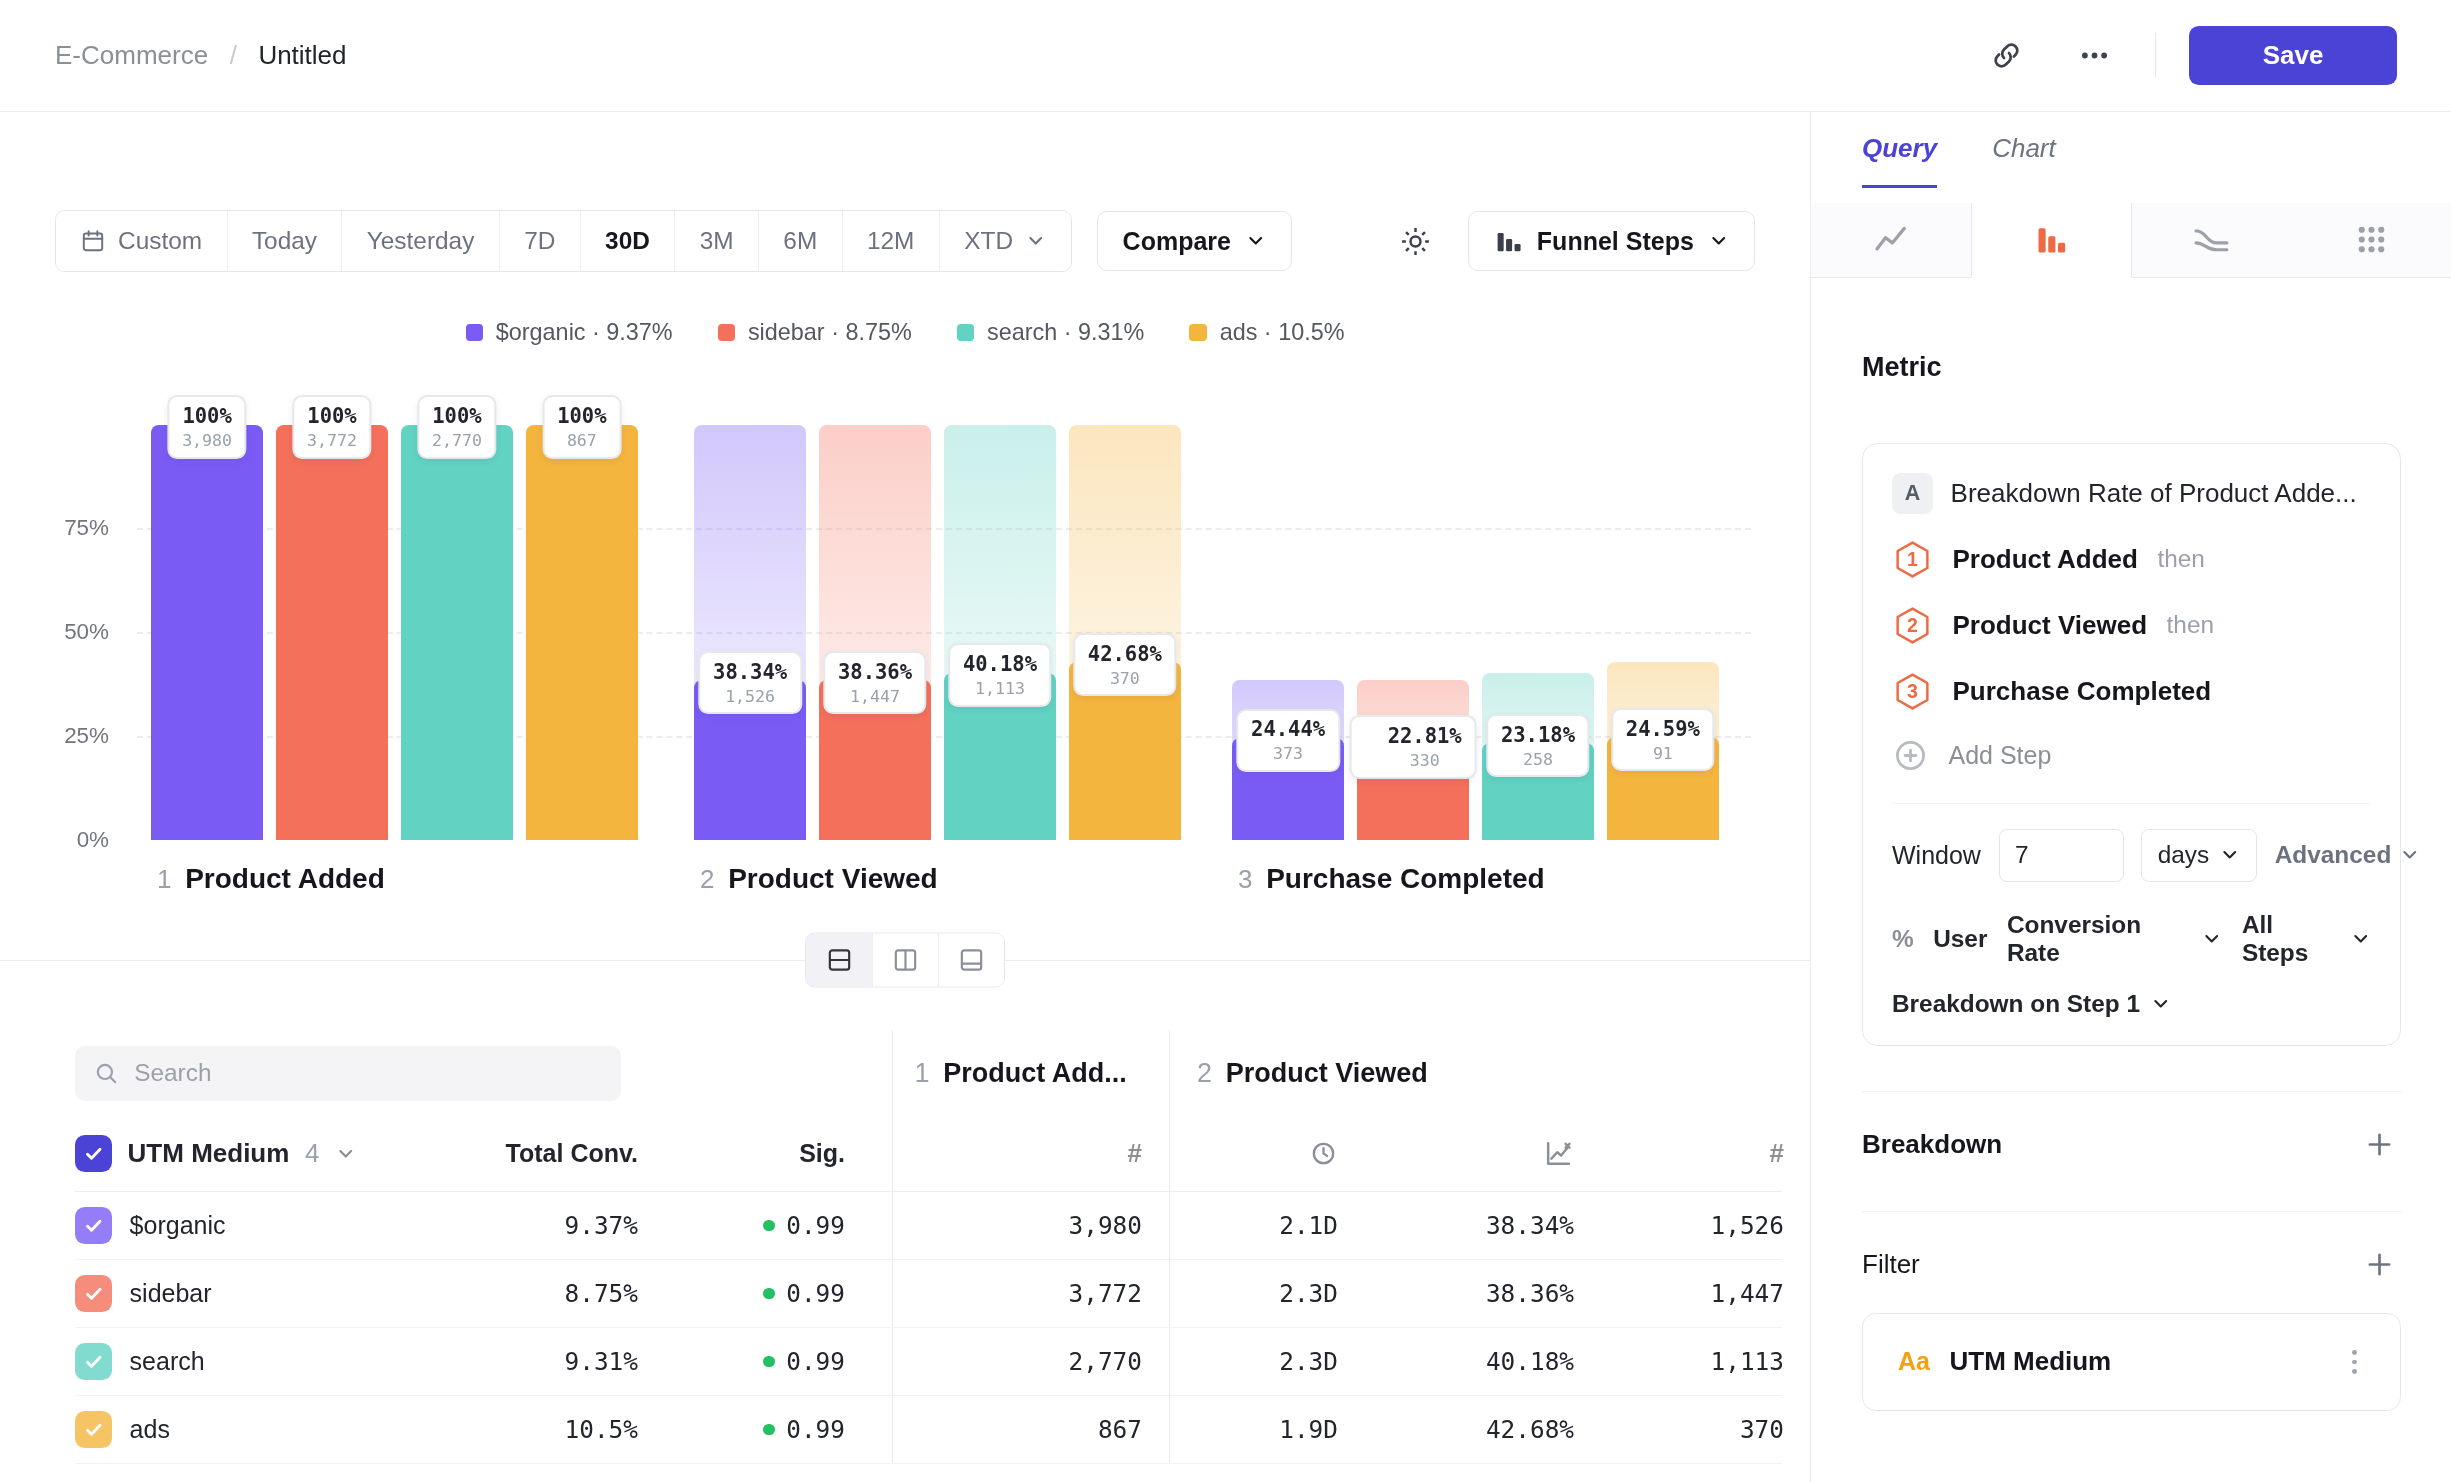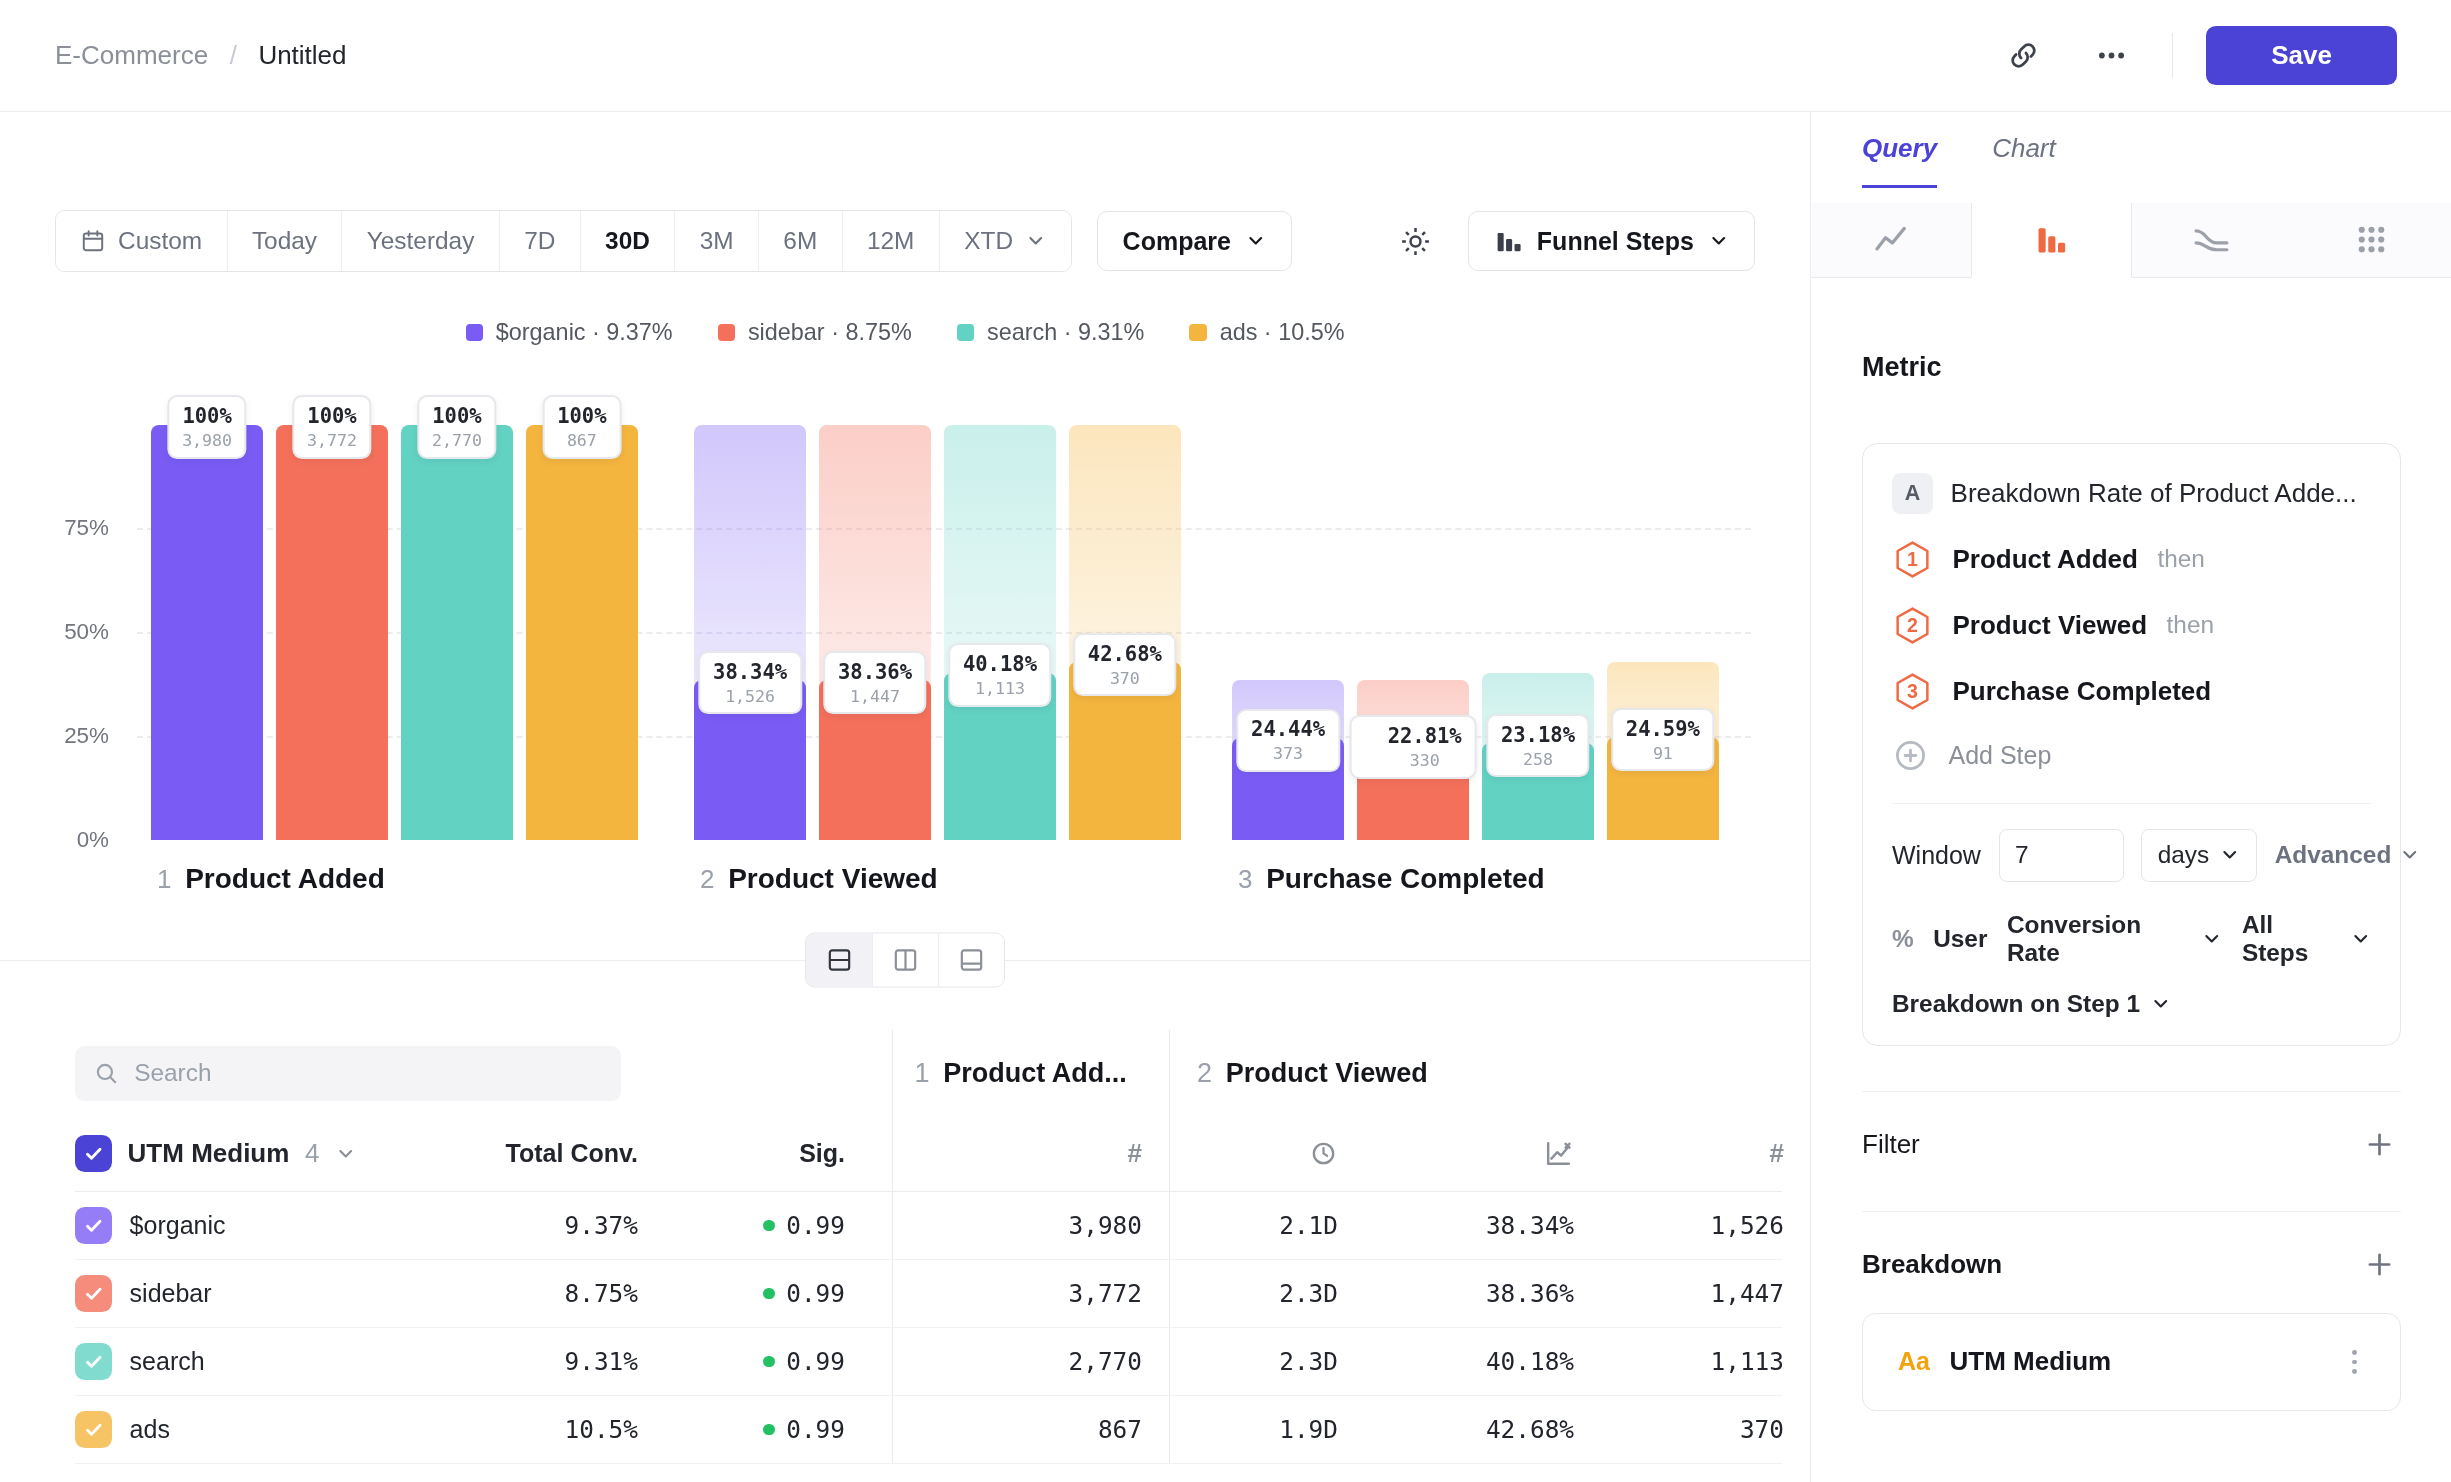--- a/index.html
+++ b/index.html
@@ -11,21 +11,21 @@
   .topbar { height:112px; display:flex; align-items:center; padding:0 55px;
     border-bottom:1px solid #ececf0; }
   .crumb { display:flex; align-items:center; gap:21.5px; font-size:26px; }
   .crumb .parent { color:#8a8f98; }
   .crumb .sep { color:#c6cad1; }
   .crumb .current { color:#22252c; font-weight:500; }
   .hdr-right { margin-left:auto; display:flex; align-items:center; gap:33px; }
   .icon-btn { background:none; border:none; color:#3d424d; display:flex; align-items:center; justify-content:center;
     width:55px; height:55px; cursor:pointer; }
   .hdr-div { width:1px; height:45px; background:#e5e7eb; }
-  .save-btn { width:191px; height:59px; border:none; border-radius:9.8px; background:#4a43d6;
+  .save-btn { width:208px; height:59px; border:none; border-radius:9.8px; background:#4a43d6;
     color:#fff; font-size:26px; font-weight:600; font-family:inherit; cursor:pointer; }
 
   
   .content { display:flex; height:1370px; }
   .main { width:1811px; border-right:1px solid #ececf0; position:relative; }
   .qpanel { flex:1; display:flex; flex-direction:column; overflow:hidden; }
 
   
   .toolbar { margin:98px 55px 0; display:flex; align-items:center; gap:25px; }
   .seg { display:flex; border:1px solid #e3e5e8; border-radius:9.8px; overflow:hidden; background:#fff; }
@@ -755,30 +755,30 @@
           <span>Breakdown on Step 1</span>
           <span>
               <svg class="chev" viewBox="0 0 24 24">
                 <path d="M6 9l6 6 6-6"></path>
               </svg>
             </span>
         </div>
       </div>
 
       <div class="p-section">
-        <span class="h1">Filter</span>
+        <span class="h2">Breakdown</span>
         <button class="plus-btn">
           <svg width="29" height="29" viewBox="0 0 24 24" fill="none" stroke="currentColor" stroke-width="2.2" stroke-linecap="round">
               <path d="M12 4v16M4 12h16"></path>
             </svg>
         </button>
       </div>
 
       <div class="p-section">
-        <span class="h2">Breakdown</span>
+        <span class="h1">Filter</span>
         <button class="plus-btn">
           <svg width="29" height="29" viewBox="0 0 24 24" fill="none" stroke="currentColor" stroke-width="2.2" stroke-linecap="round">
               <path d="M12 4v16M4 12h16"></path>
             </svg>
         </button>
       </div>
 
       <div class="bd-card">
         <span class="aa">Aa</span>
         <span class="t">UTM Medium</span>

